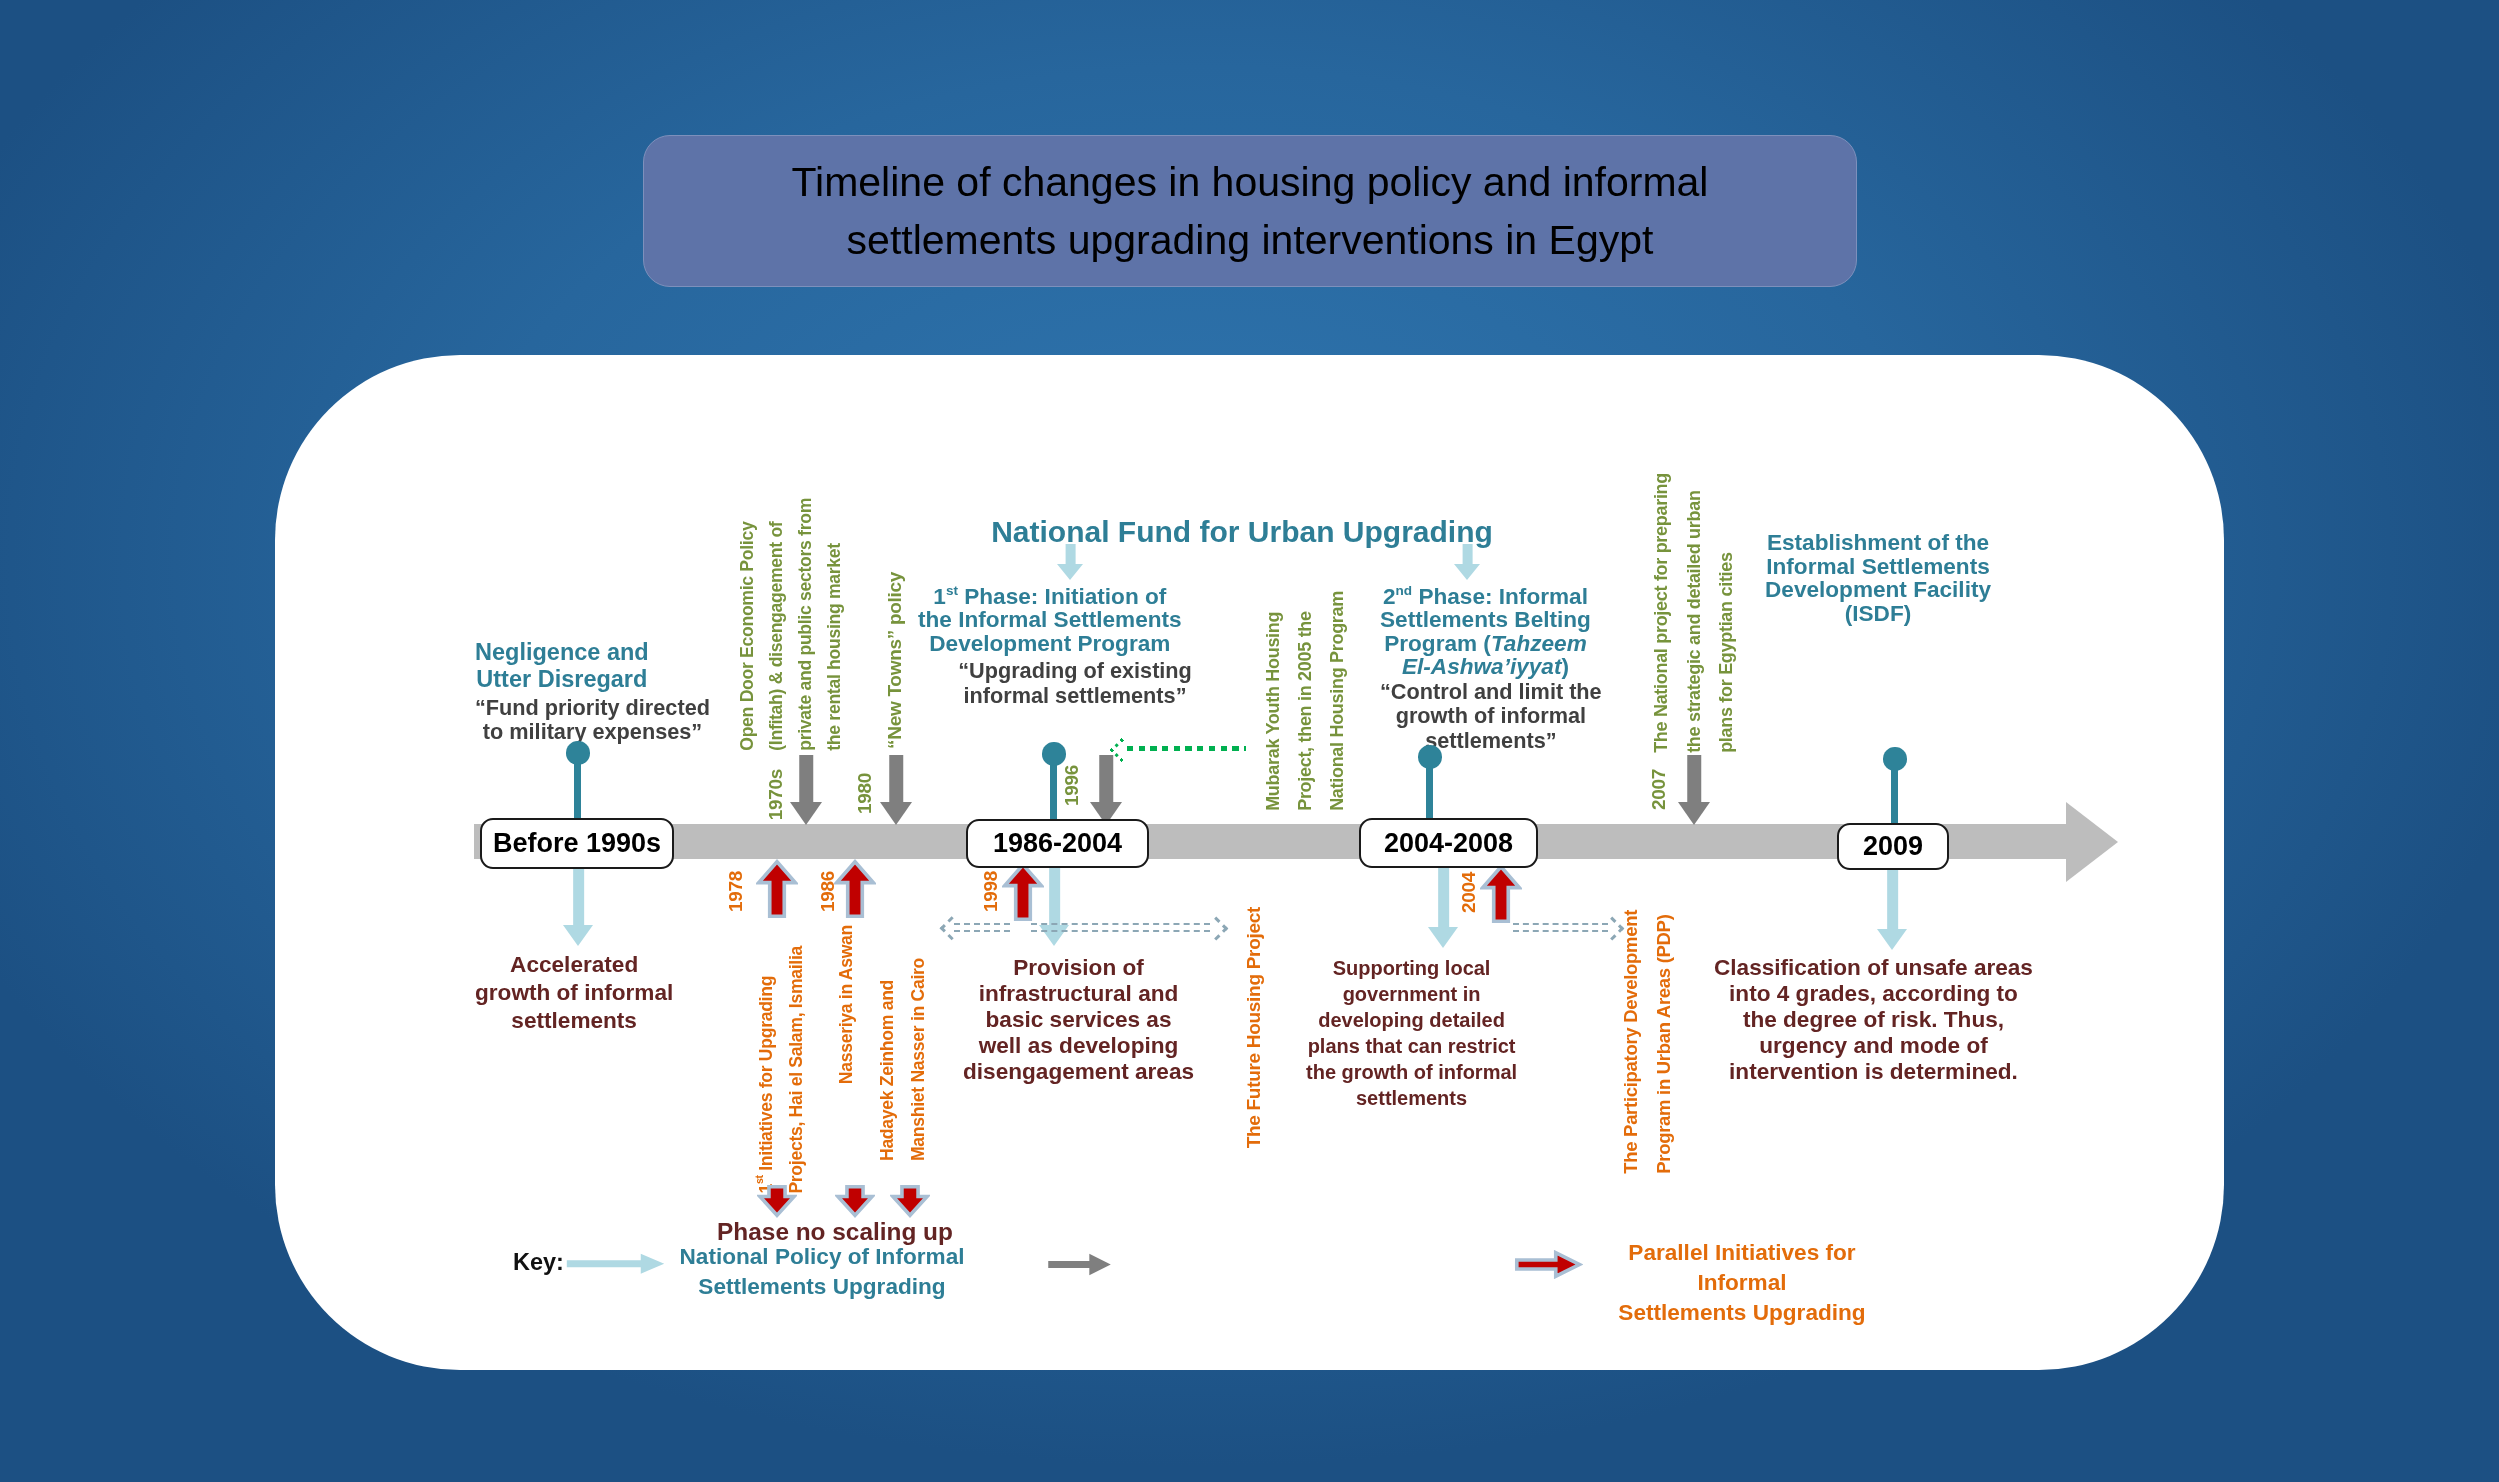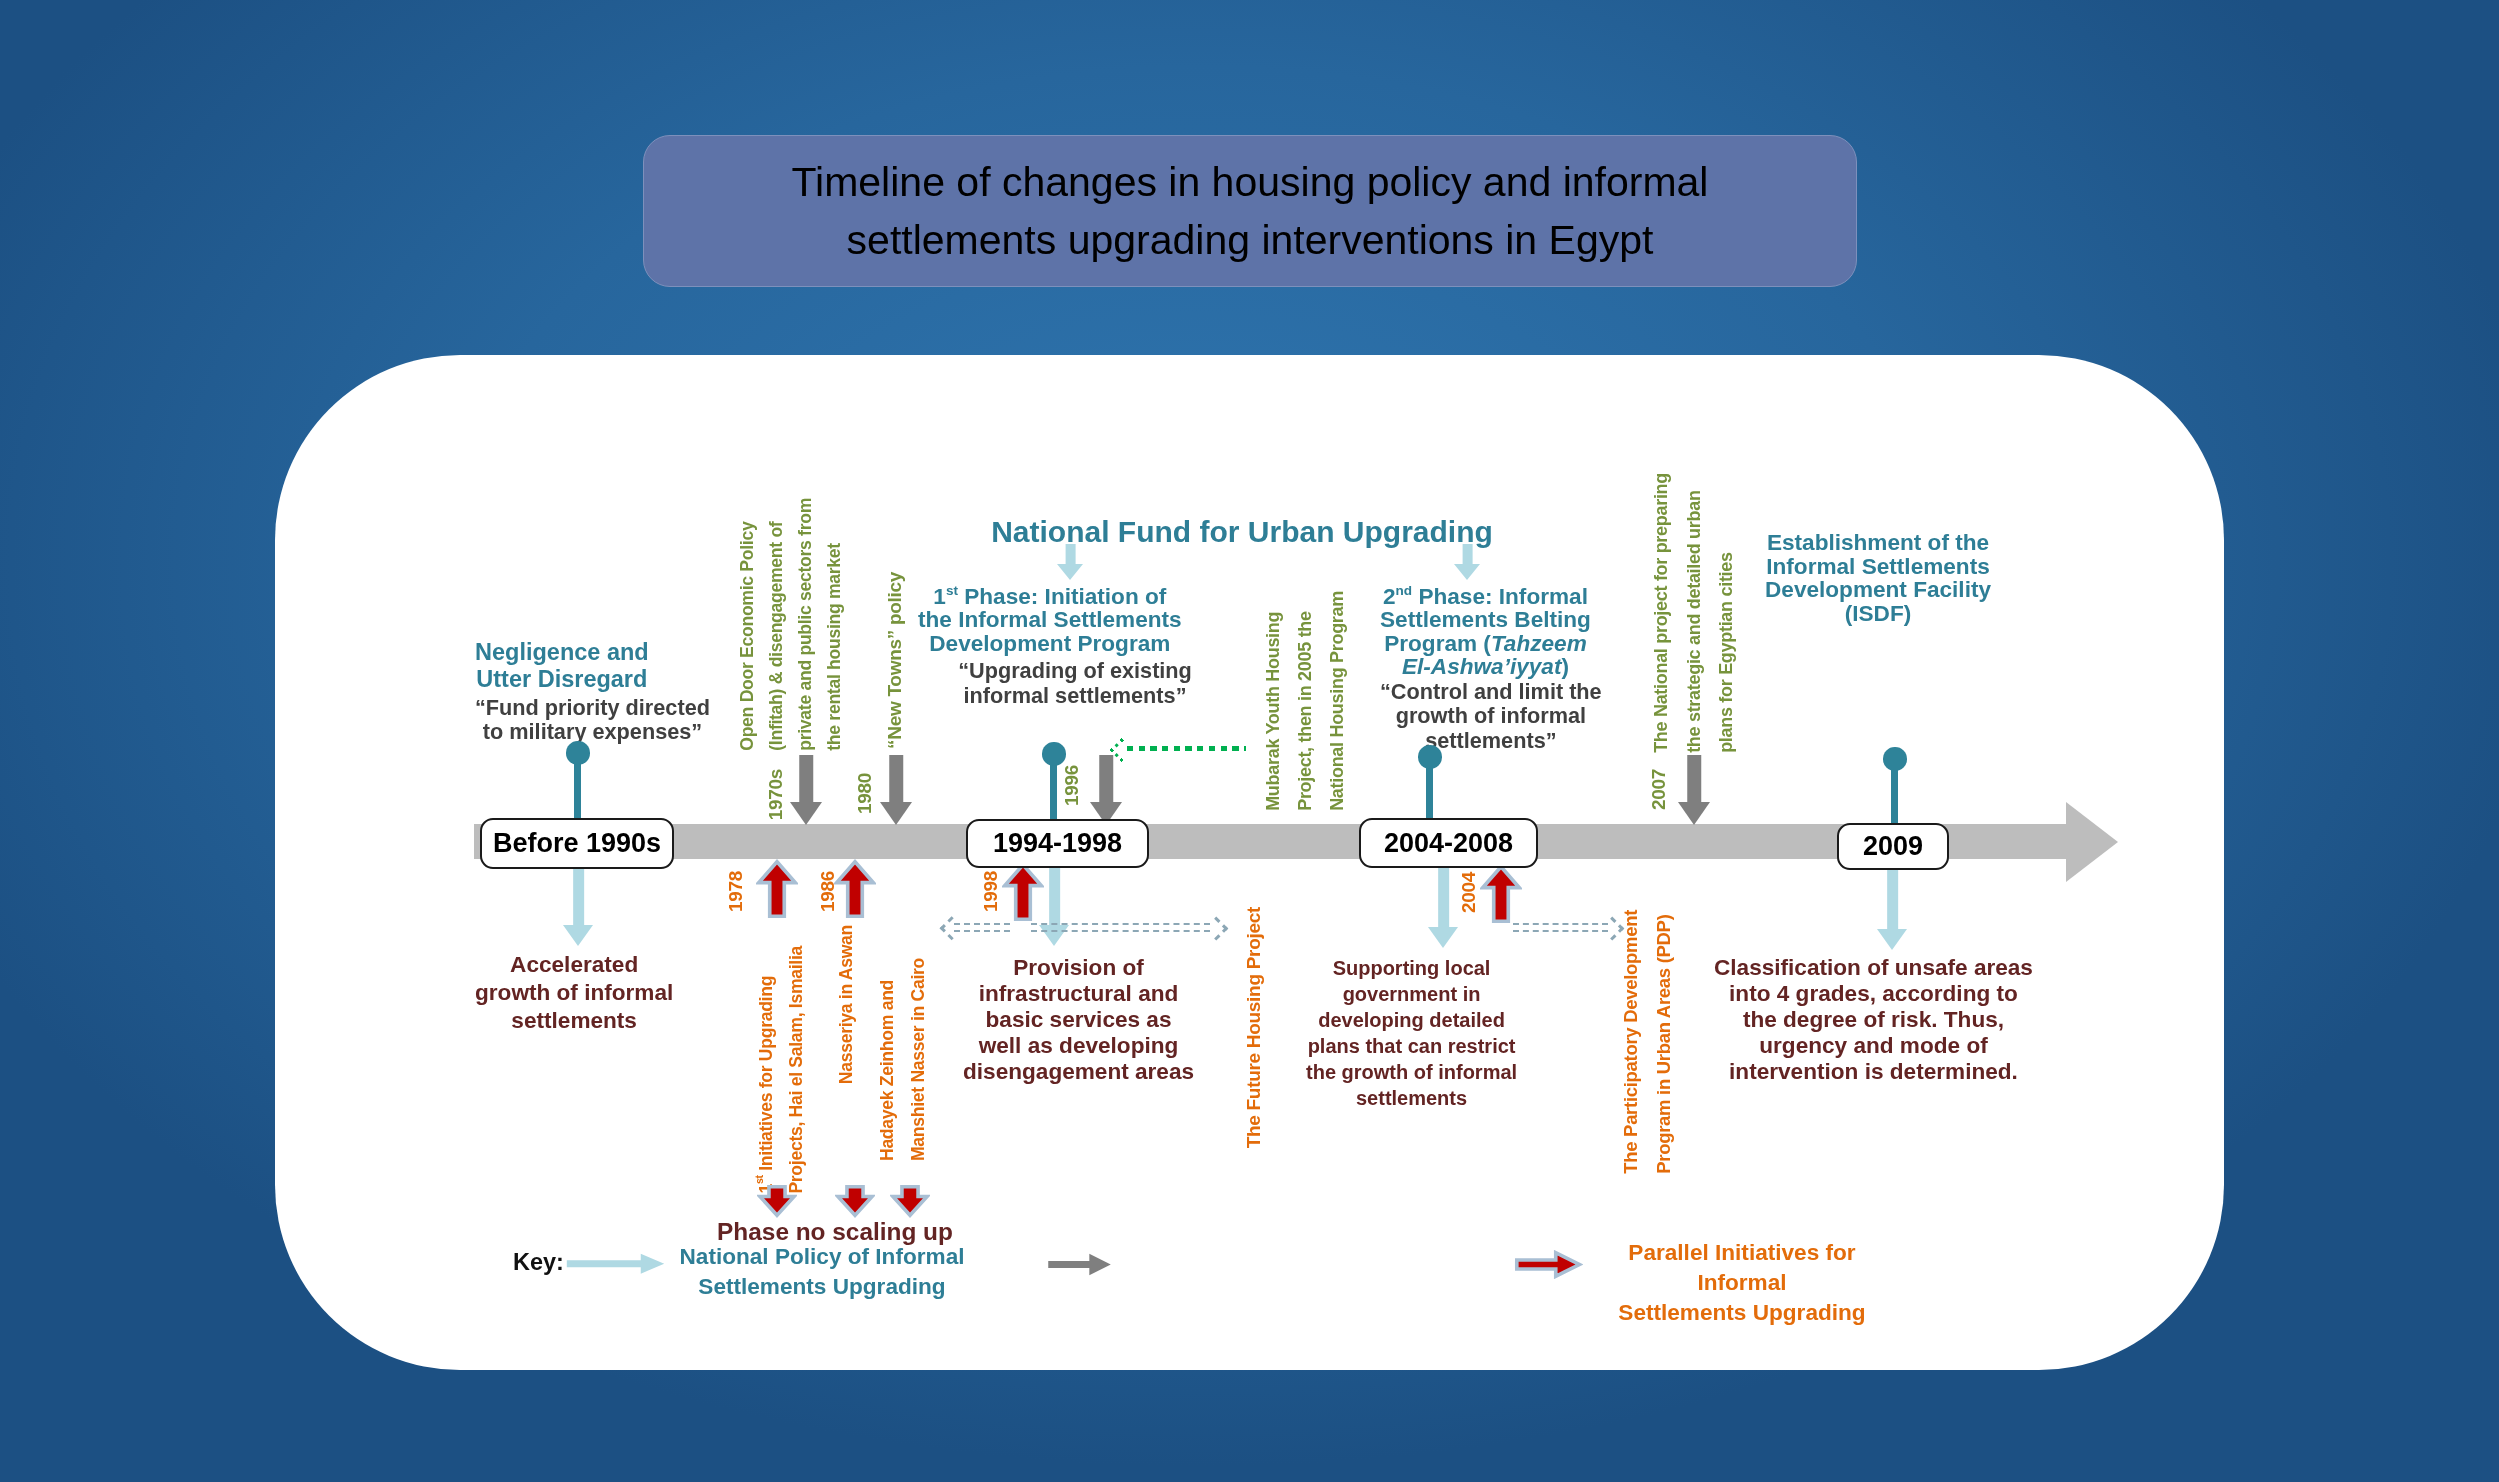--- a/index.html
+++ b/index.html
@@ -82,21 +82,21 @@
     <div class="t">Timeline of changes in housing policy and informal
 settlements upgrading interventions in Egypt</div>
   </div>
 
   <div class="panel"></div>
 
   <div class="bar"></div>
   <div class="bar-head"></div>
 
   <div class="era" style="left:480px;top:818px;width:190px;height:47px;">Before 1990s</div>
-  <div class="era" style="left:966px;top:819px;width:179px;height:45px;">1994-1998</div>
+  <div class="era" style="left:966px;top:819px;width:179px;height:45px;">1986-2004</div>
   <div class="era" style="left:1359px;top:818px;width:175px;height:46px;">2004-2008</div>
   <div class="era" style="left:1837px;top:823px;width:108px;height:43px;">2009</div>
 
   <div class="dot" style="left:566px;top:741px;"></div>
   <div class="stem" style="left:574px;top:752px;height:72px;"></div>
   <div class="dot" style="left:1042px;top:742px;"></div>
   <div class="stem" style="left:1050px;top:754px;height:70px;"></div>
   <div class="dot" style="left:1418px;top:745px;"></div>
   <div class="stem" style="left:1426px;top:757px;height:68px;"></div>
   <div class="dot" style="left:1883px;top:747px;"></div>

